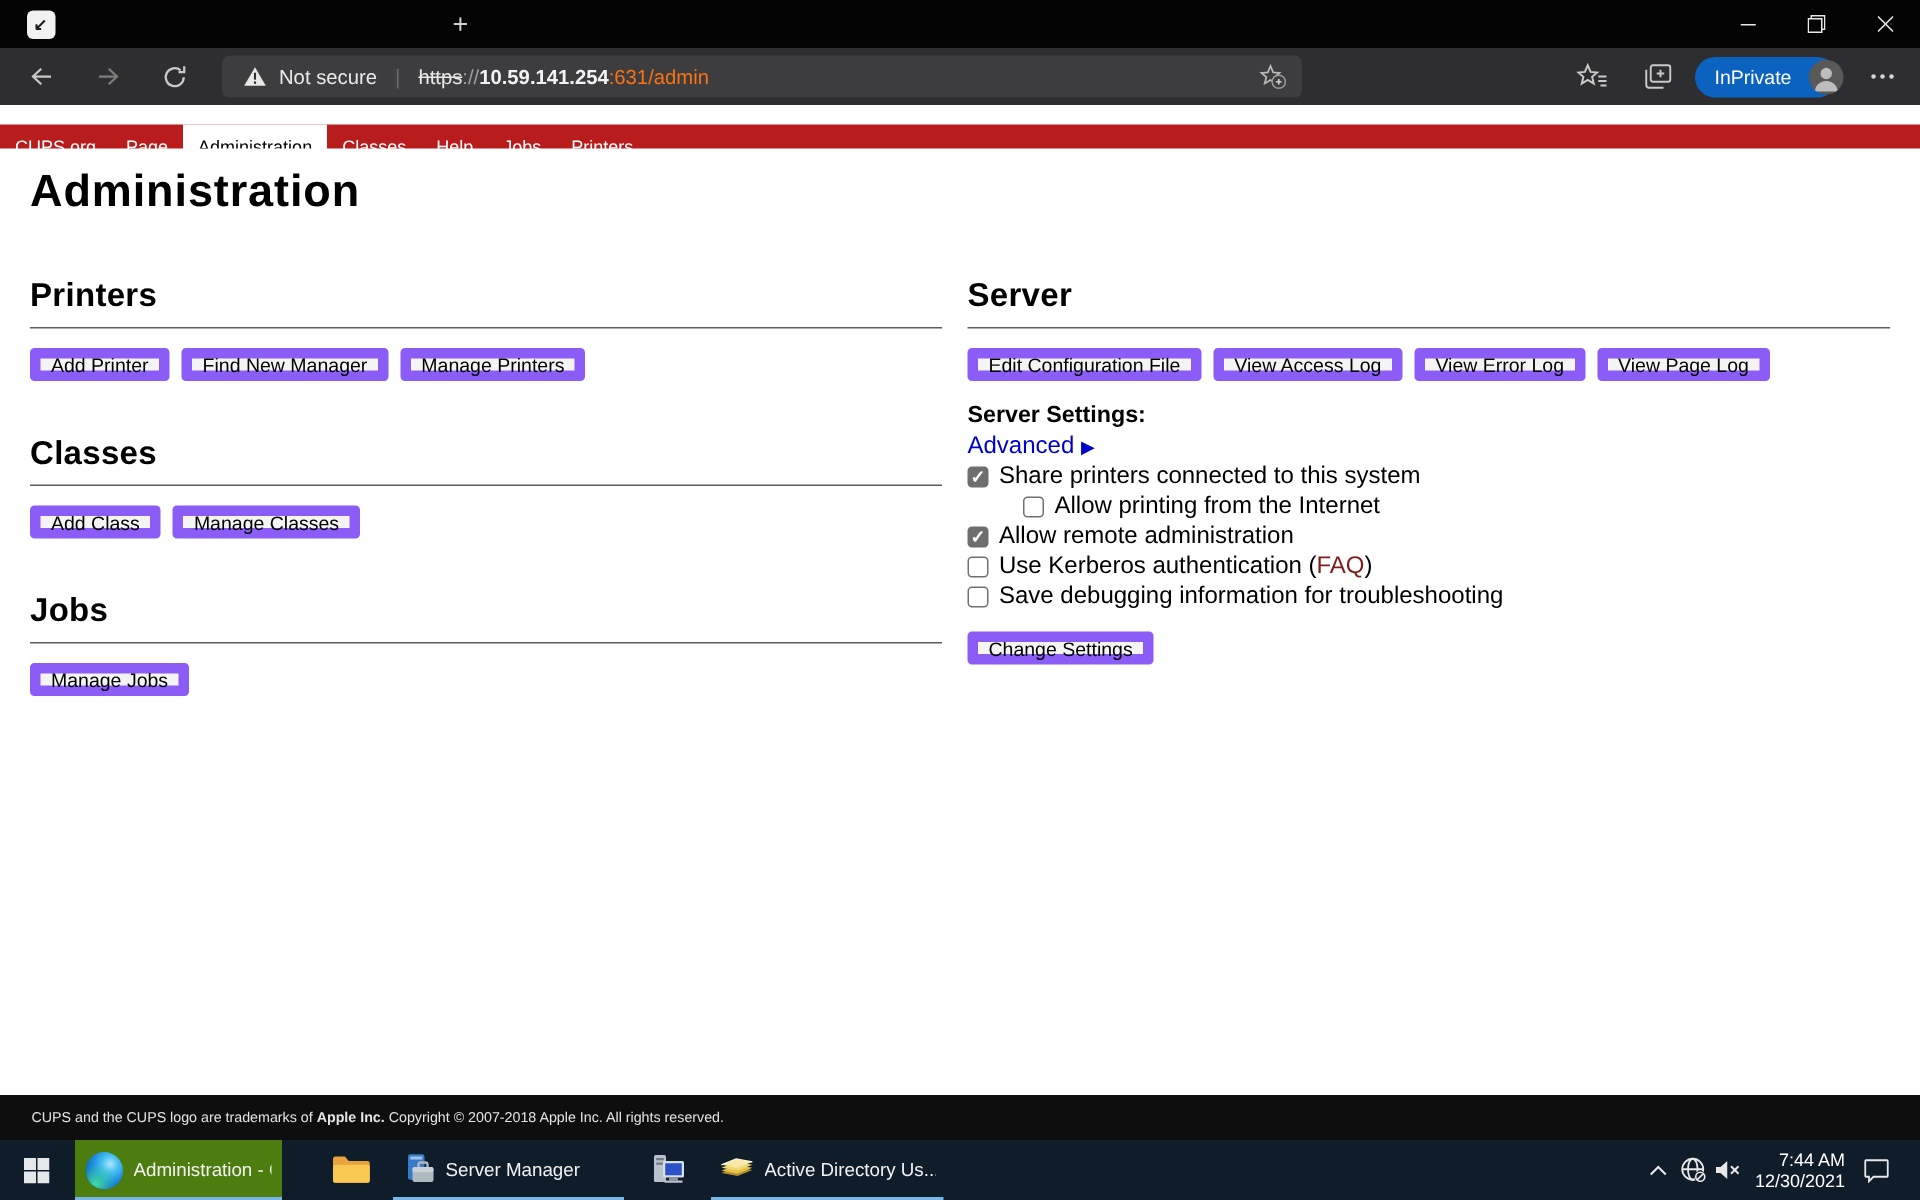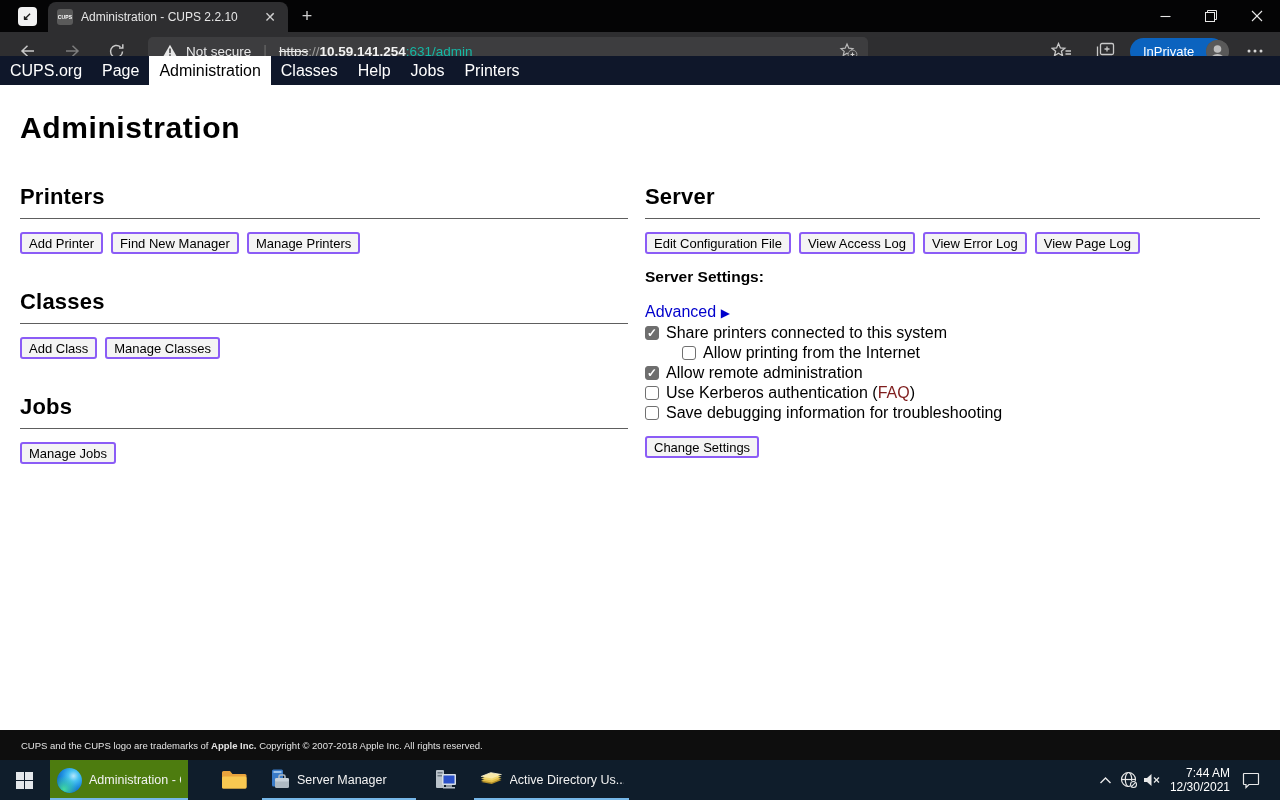--- a/index.html
+++ b/index.html
@@ -22,45 +22,45 @@
 
 #toolbar{position:absolute;top:32px;left:0;right:0;height:38px;background:#2e2e30}
 .tb-ic{position:absolute;top:0;height:38px;display:flex;align-items:center;justify-content:center;width:32px}
 #btn-back{left:11px}#btn-fwd{left:56px}#btn-reload{left:100px}
 #addressbar{position:absolute;left:148px;top:5px;width:720px;height:28px;background:#3d3d3f;border-radius:5px;display:flex;align-items:center;color:#e9e9e9;font-size:13.5px;padding:0 10px 0 14px}
 #addressbar .warn{margin-right:8px;display:flex}
 #addressbar .divider{color:#6a6a6a;margin:0 12px;font-size:14px}
 .u-scheme{text-decoration:line-through;color:#e9e9e9}
 .u-sep{color:#9e9e9e}
 .u-host{color:#f2f2f2;font-weight:bold}
-.u-path{color:#14b8a6}
+.u-path{color:#f97316}
 #star-plus{margin-left:auto;display:flex}
 .after-bar{position:absolute;top:5px;height:28px;display:flex;align-items:center;justify-content:center;width:34px}
 #fav-btn{left:1044px}#coll-btn{left:1088px}
 #inprivate{position:absolute;left:1130px;top:6px;width:95px;height:27px;border-radius:14px;background:#0b63bf;display:flex;align-items:center;color:#fff;font-size:13px;padding-left:13px;gap:12px}
 #inprivate .avatar{width:23px;height:23px;border-radius:50%;overflow:hidden;background:#555;flex:none;margin-left:auto;margin-right:2px}
 #dots{position:absolute;left:1240px;top:5px;width:30px;height:28px;display:flex;align-items:center;justify-content:center}
 
 
-#cups-nav{position:absolute;top:56px;left:0;right:0;height:29px;background:#0f172a;display:flex;color:#fff;font-size:16px}
+#cups-nav{position:absolute;top:83px;left:0;right:0;height:29px;background:#b91c1c;display:flex;color:#fff;font-size:12px}
 .nav-item{padding:0 10px;display:flex;align-items:center}
 .nav-item[data-active="true"]{background:#fff;color:#000}
 
 
 #content{position:absolute;top:99px;left:0;right:0;height:631px;background:#fff;color:#000}
 #content h1{margin:13px 20px 0;font-size:30px;line-height:32px;font-weight:bold;letter-spacing:.6px}
 #cols{display:flex;padding:0 20px;gap:17px}
 #col-left{width:608px}
 #col-right{flex:1}
 h2.sec{font-size:22px;line-height:24px;font-weight:bold;padding-bottom:9px;border-bottom:1px solid #5e5e5e;letter-spacing:.2px}
 .mt1{margin-top:41px}.mt2{margin-top:36px}
 .btnrow{margin-top:13px;display:flex;gap:8px}
-.pbtn{font-family:inherit;font-size:13px;color:#000;background:#f4f4f4;border:2px solid #8b5cf6;border-radius:3px;height:22px;padding:0 7px;display:inline-flex;align-items:center;white-space:nowrap}
+.pbtn{font-family:inherit;font-size:13px;color:#000;background:#f4f4f4;border:7px solid #8b5cf6;border-radius:3px;height:22px;padding:0 7px;display:inline-flex;align-items:center;white-space:nowrap}
 .settings-label{margin-top:15px;font-size:15.5px;font-weight:bold;line-height:16px}
-.advanced{margin-top:17px;font-size:16px;line-height:20px;color:#0000cc}
+.advanced{margin-top:3px;font-size:16px;line-height:20px;color:#0000cc}
 .advanced .tri{font-size:12px}
 .checkrow{line-height:20px;font-size:16px;display:flex;align-items:center}
 .checkrow.indent{margin-left:37px}
 .cb{width:14px;height:14px;border:1px solid #707070;border-radius:3px;margin-right:7px;background:#fff;display:inline-flex;align-items:center;justify-content:center;flex:none}
 .cb::after{content:"✓";font-size:12px;font-weight:bold;color:transparent;line-height:1}
 .cb[data-checked="true"]{background:#6e6e6e;border-color:#6e6e6e}
 .cb[data-checked="true"]::after{color:#fff}
 .blue-link{color:#7f1d1d}
 .change-row{margin-top:13px}
 
@@ -89,25 +89,20 @@
 </style>
 </head>
 <body>
 
 <div id="stage">
 
   <div id="titlebar">
     <div id="tab-actions">
         <div class="sq">↙</div>
       </div>
-    <div id="tab">
-      <div id="favicon">CUPS</div>
-      <div id="tab-title">Administration - CUPS 2.2.10</div>
-      <div id="tab-close">✕</div>
-    </div>
     <div id="newtab">+</div>
     <div class="wc" id="wc-min">
       <svg width="11" height="11" viewBox="0 0 11 11">
           <line x1="0.5" y1="5.5" x2="10.5" y2="5.5" stroke="#e8e8e8" stroke-width="1.1"></line>
         </svg>
     </div>
     <div class="wc" id="wc-max">
       <svg width="12" height="12" viewBox="0 0 12 12" fill="none">
           <rect x="0.5" y="2.5" width="9" height="9" stroke="#e8e8e8" stroke-width="1"></rect>
           <path d="M2.5 2.5 V0.5 H11.5 V9.5 H9.5" stroke="#e8e8e8" stroke-width="1"></path>

